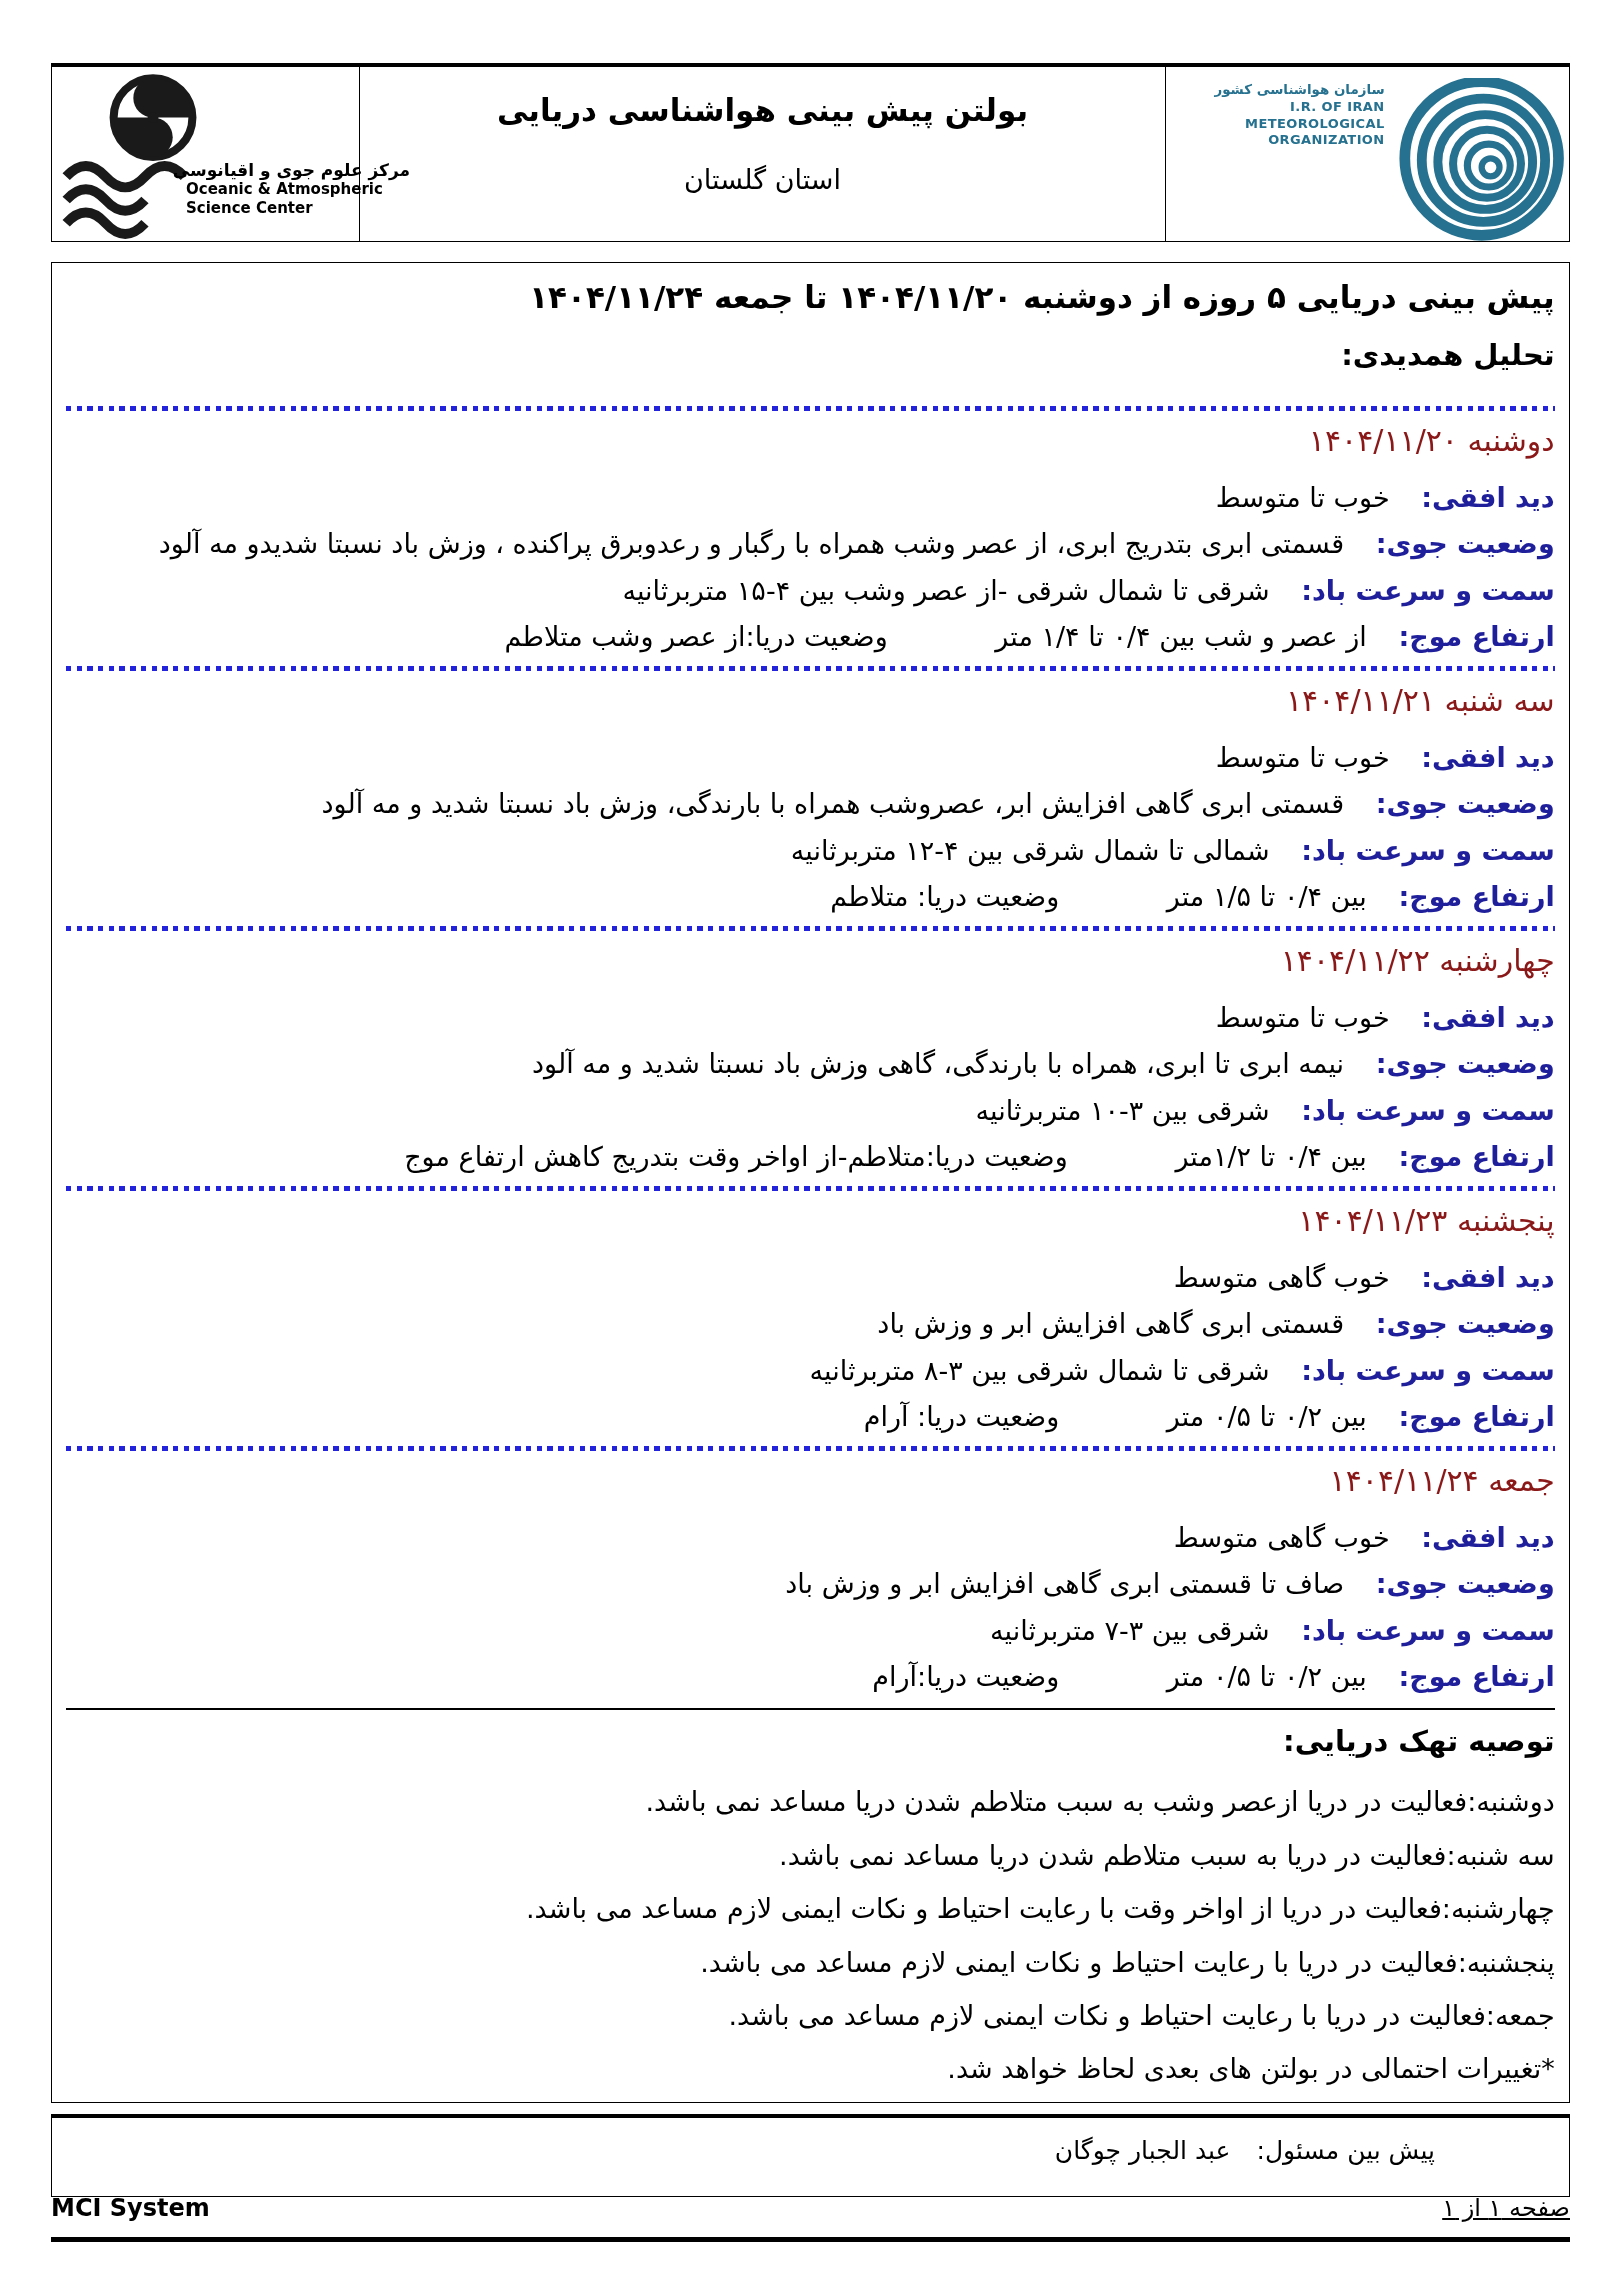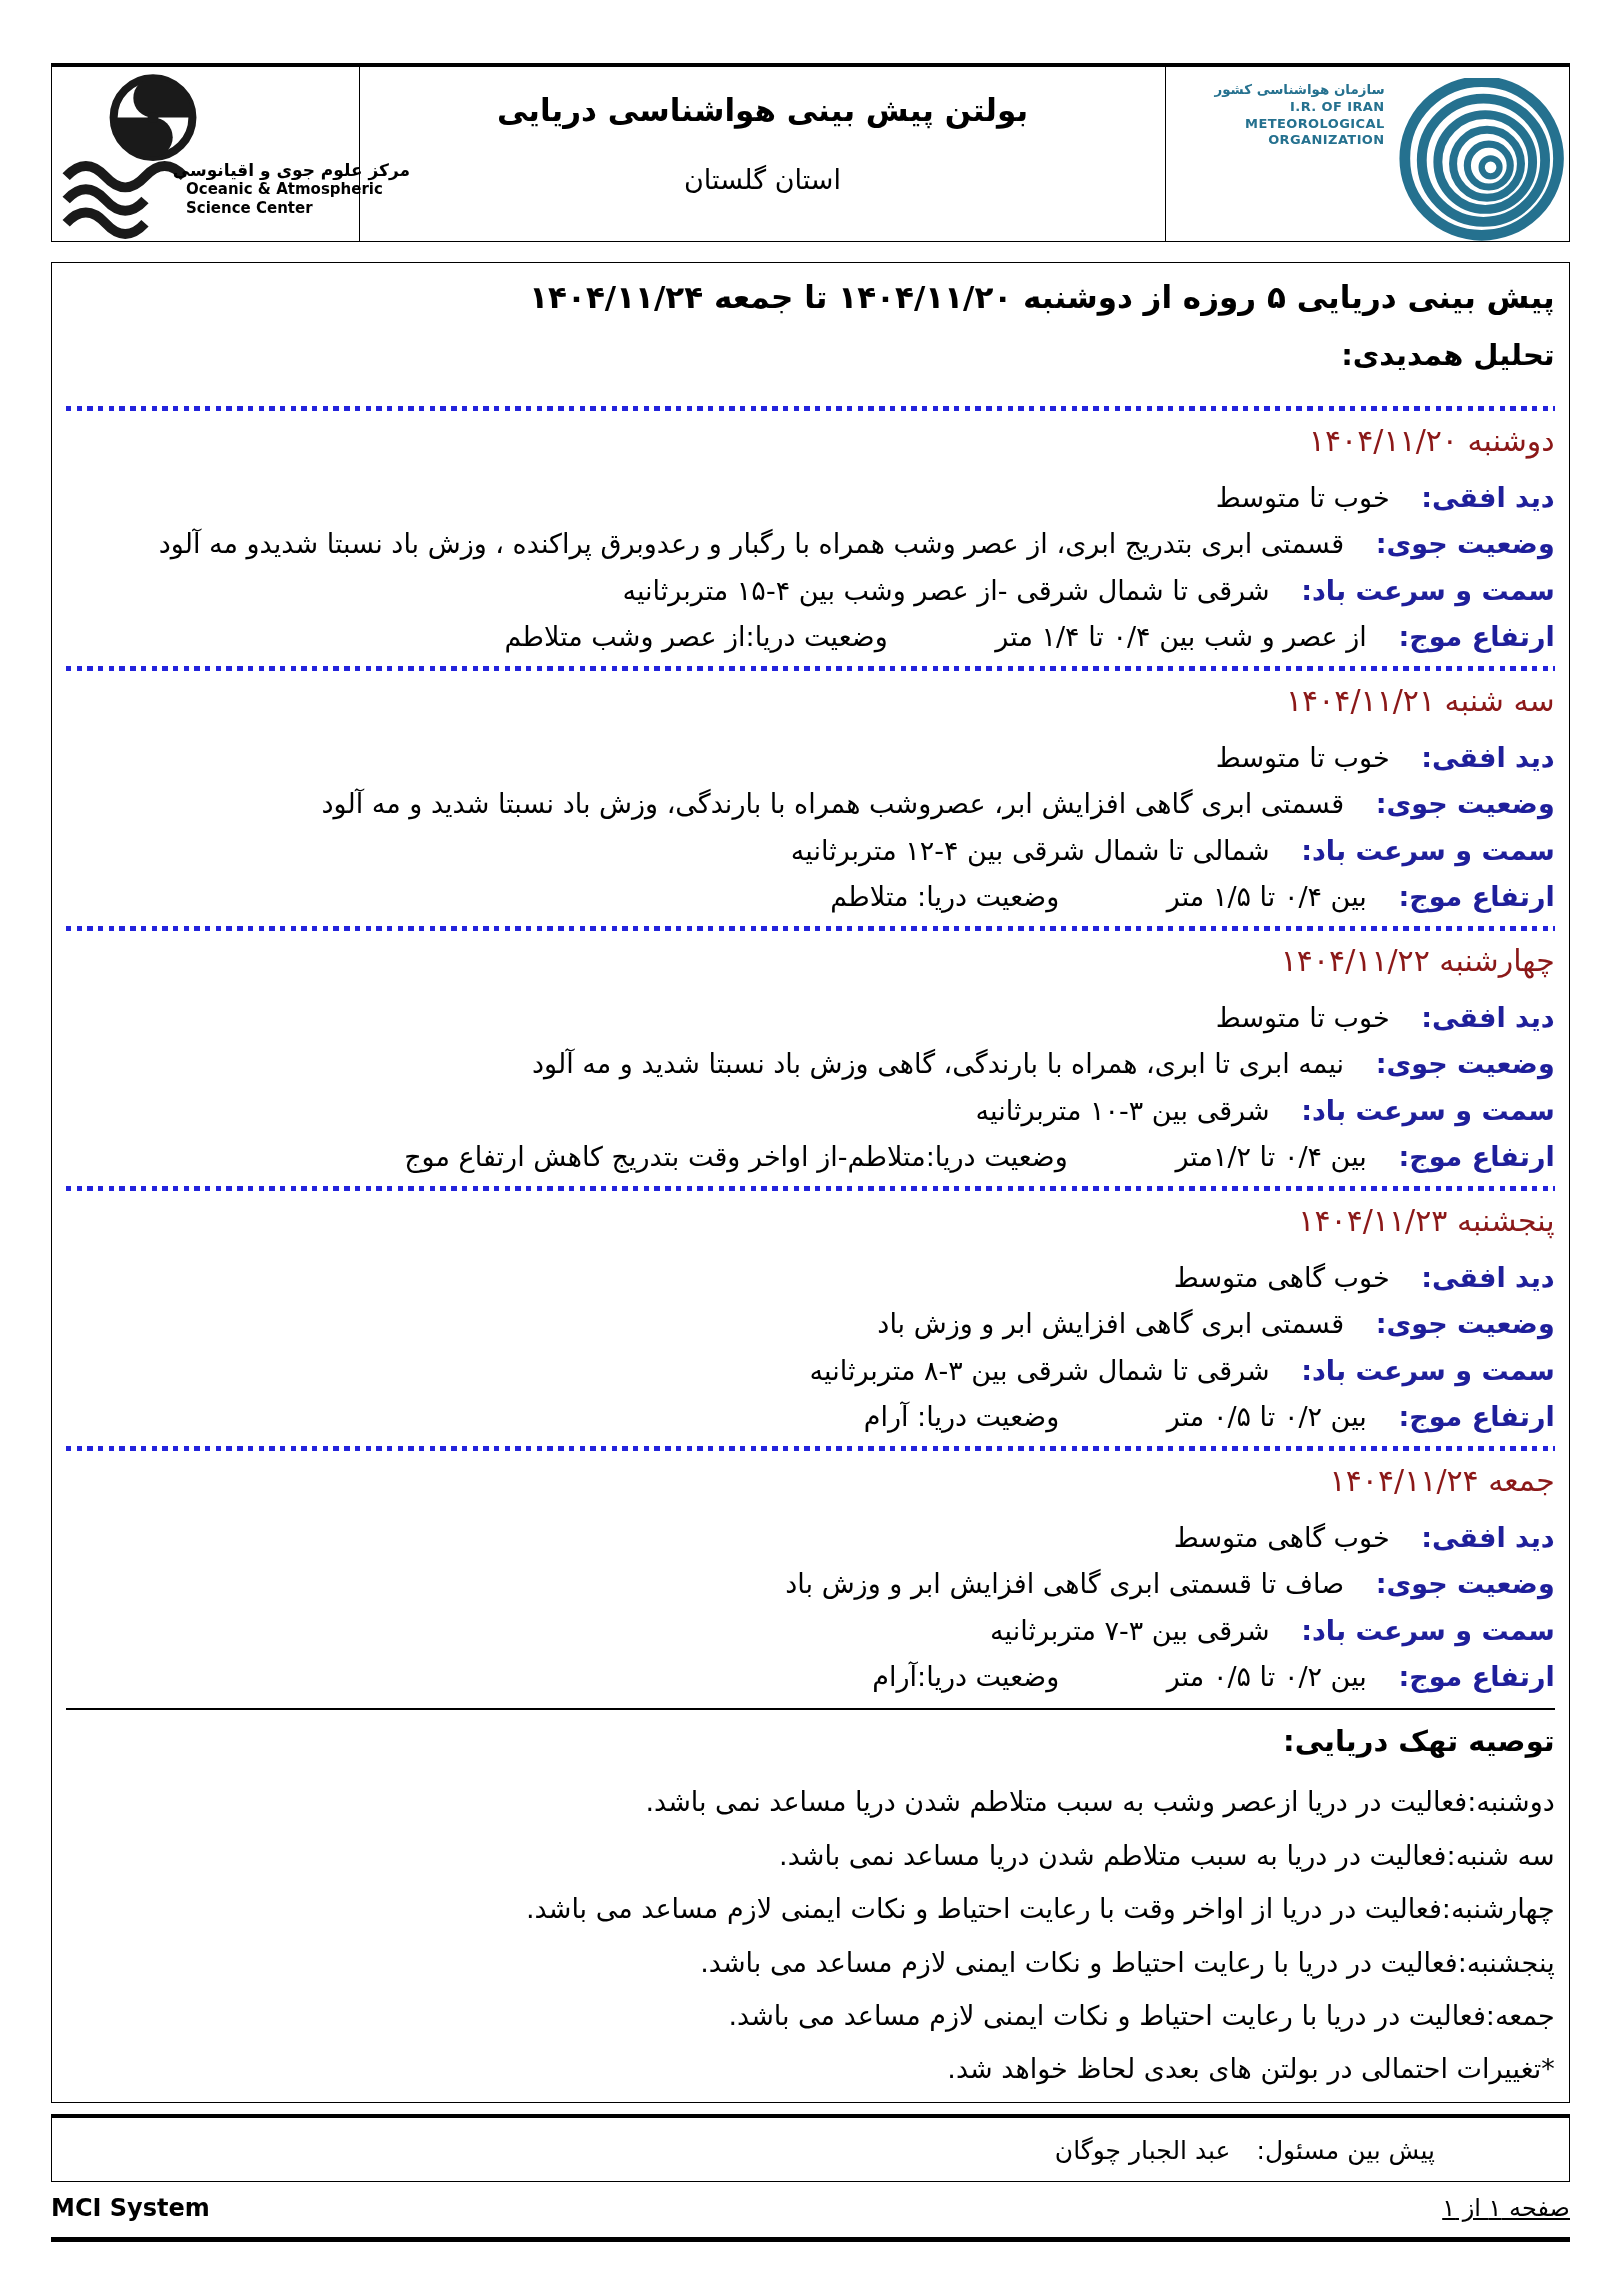--- a/index.html
+++ b/index.html
@@ -36,21 +36,21 @@
   .day-date{font-size:30px;font-weight:normal;color:var(--date-maroon);margin:9px 0 23px}
   .row{font-size:27px;margin-bottom:12.5px;line-height:1.25}
   .lbl{font-weight:bold;color:var(--label-blue)}
   .val{margin-right:23px}
   .sea{margin-right:99px}
   .solid-sep{border:none;border-top:2.7px solid #000;margin:14.3px 0 14.3px}
   .advisory-heading{font-size:29px;font-weight:bold;margin-bottom:27px}
   .adv-line{font-size:27px;margin-bottom:19.7px;line-height:1.25}
 
   
-  .sign-box{position:absolute;top:2114px;left:51px;right:51px;height:68px;border:1.8px solid #000;border-top:4.5px solid #000;padding:18px 134px 0 0;font-size:25px}
+  .sign-box{position:absolute;top:2114px;left:51px;right:51px;height:83px;border:1.8px solid #000;border-top:4.5px solid #000;padding:18px 134px 0 0;font-size:25px}
   .sign-name{margin-right:18px}
 
   
   .page-footer{position:absolute;top:2194px;left:51px;right:51px;height:48px;border-bottom:5.4px solid #000;display:flex;direction:ltr;justify-content:space-between;padding-bottom:5.4px}
   .mci{font-weight:bold;font-size:24px;direction:ltr}
   .pageno{font-size:24px;direction:rtl;text-decoration:underline}
 </style>
 </head>
 <body>
 

